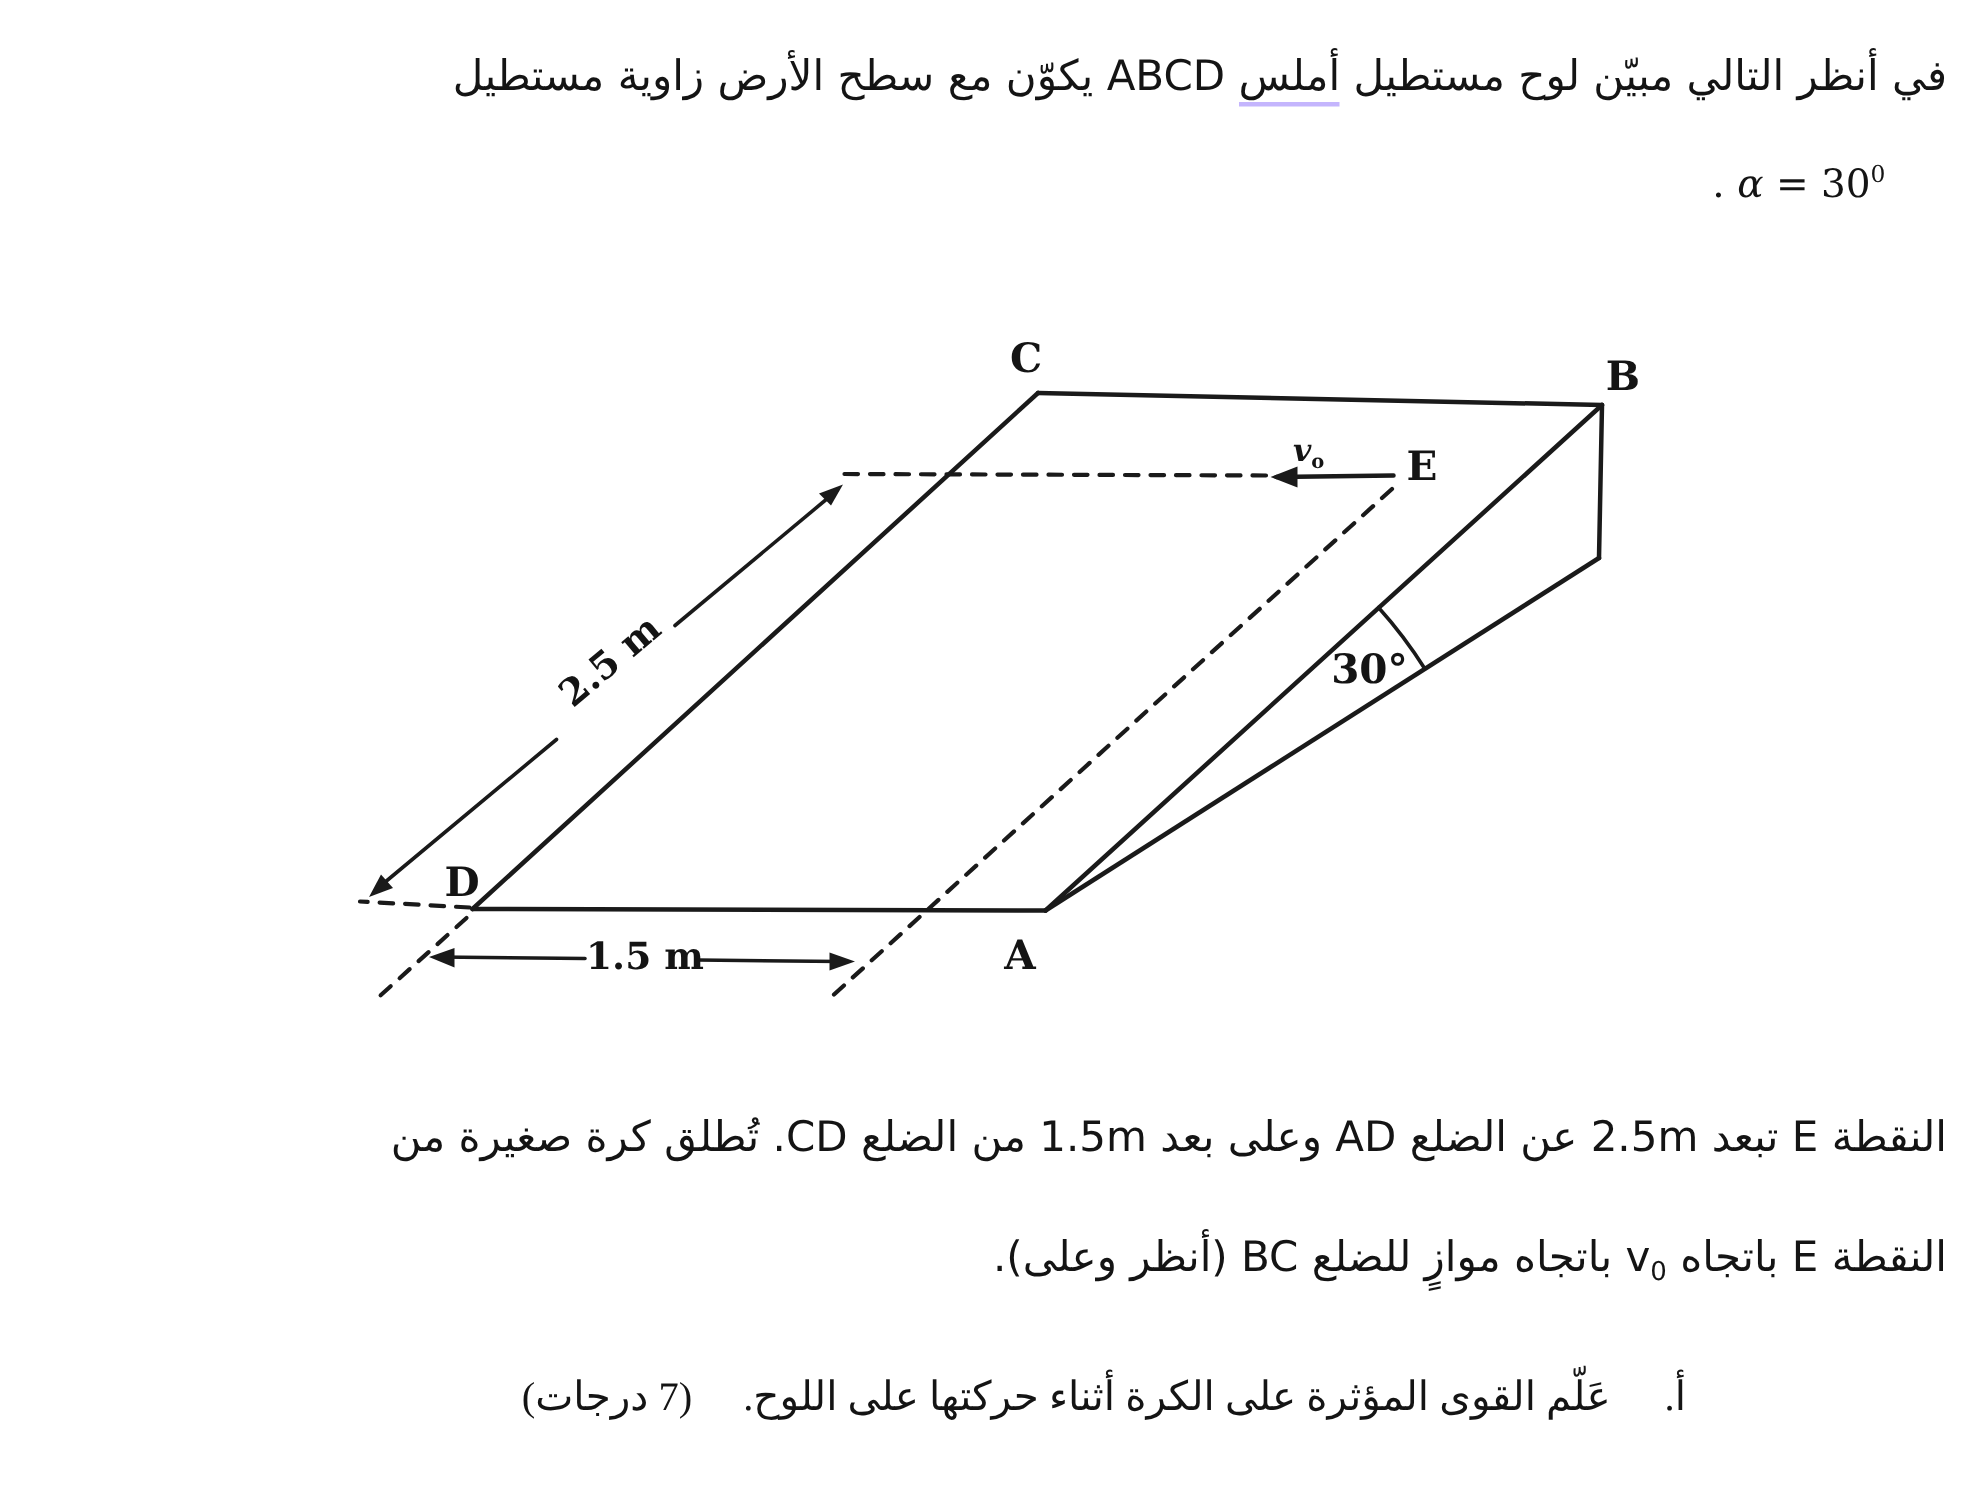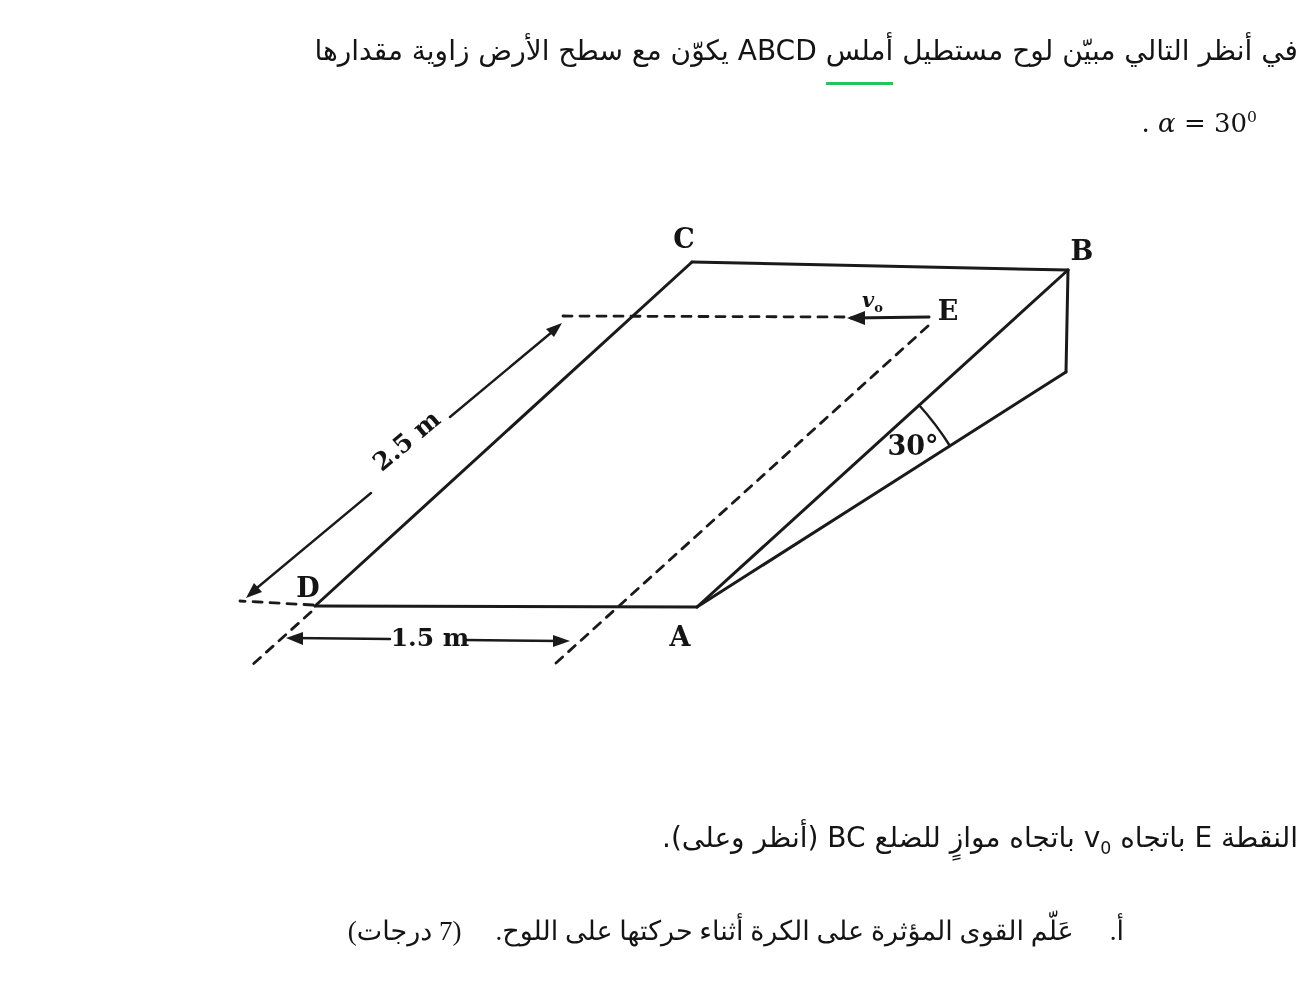--- a/index.html
+++ b/index.html
@@ -7,21 +7,21 @@
     position:relative;
     width:1314px;height:992px;
     background:#ffffff;
     color:#141414;
     font-family:"DejaVu Sans",sans-serif;
     overflow:hidden;
   }
   .txt{position:absolute;white-space:nowrap;}
   .rtl{direction:rtl;}
   .line1{top:34px;right:16px;font-size:28px;}
-  .uword{border-bottom:3px solid #22c55e;padding-bottom:15px;}
+  .uword{border-bottom:3px solid #c4b5fd;padding-bottom:1px;}
   .line2{top:108px;right:57px;font-size:26px;font-family:"DejaVu Serif",serif;}
   .line2 .alpha{font-style:italic;}
   .line2 sup{font-size:0.60em;vertical-align:super;line-height:0;}
   .line3{top:741px;right:16px;font-size:28px;}
   .line4{top:821px;right:16px;font-size:28px;}
   .line4 sub{font-size:0.62em;vertical-align:sub;line-height:0;}
   .line5{top:915px;right:190px;font-size:27px;font-family:Liberation Serif, serif;}
   .sp36{display:inline-block;width:36px;}
   .sp34{display:inline-block;width:34px;}
   .figwrap{position:absolute;left:198px;top:212px;width:920px;height:472px;}
@@ -33,21 +33,21 @@
   svg .hlab{font:600 25px "DejaVu Serif",serif;fill:#141414;}
   svg .alab{font:600 27px "DejaVu Serif",serif;fill:#141414;}
   svg .v0{font:italic bold 21px "DejaVu Serif",serif;fill:#141414;}
   svg .v0s{font:bold 13px "DejaVu Serif",serif;}
 </style>
 </head>
 <body>
 
 <div class="page">
 
-  <div class="txt rtl line1"><span>في أنظر التالي مبيّن لوح مستطيل </span><span class="uword">أملس</span><span> ABCD يكوّن مع سطح الأرض زاوية مقدارها</span></div>
+  <div class="txt rtl line1"><span>في أنظر التالي مبيّن لوح مستطيل </span><span class="uword">أملس</span><span> ABCD يكوّن مع سطح الأرض زاوية مستطيل</span></div>
 
   <div class="txt line2" dir="ltr"><span>. </span><span class="alpha">α</span><span> = 30</span><sup>0</sup></div>
 
   <div class="figwrap">
     <svg width="920" height="472" viewBox="198 212 920 472">
 
       <line class="ln" x1="692" y1="262" x2="1068" y2="270"></line>
       <line class="ln" x1="692" y1="262" x2="315" y2="606"></line>
       <line class="ln" x1="315" y1="606" x2="697" y2="607"></line>
       <line class="ln" x1="697" y1="607" x2="1068" y2="270"></line>
@@ -80,18 +80,19 @@
       <text class="hlab" x="430" y="646" text-anchor="middle">1.5 m</text>
 
       <text class="vlab" x="684" y="248" text-anchor="middle">C</text>
       <text class="vlab" x="1082" y="260" text-anchor="middle">B</text>
       <text class="vlab" x="308" y="597" text-anchor="middle">D</text>
       <text class="vlab" x="680" y="646" text-anchor="middle">A</text>
       <text class="vlab" x="948" y="320" text-anchor="middle">E</text>
     </svg>
   </div>
 
+  <div class="txt rtl line3">النقطة E تبعد 2.5m عن الضلع AD وعلى بعد 1.5m من الضلع CD. تُطلق كرة صغيرة من</div>
 
   <div class="txt rtl line4"><span>النقطة E باتجاه </span><span dir="ltr"><span>v</span><sub>0</sub></span><span> باتجاه موازٍ  للضلع BC (أنظر وعلى).</span></div>
 
   <div class="txt rtl line5"><span>أ.</span><span class="sp36"></span><span>عَلّم القوى المؤثرة على الكرة أثناء حركتها على اللوح.</span><span class="sp34"></span><span>(7 درجات)</span></div>
 
 </div>
 
 </body></html>

